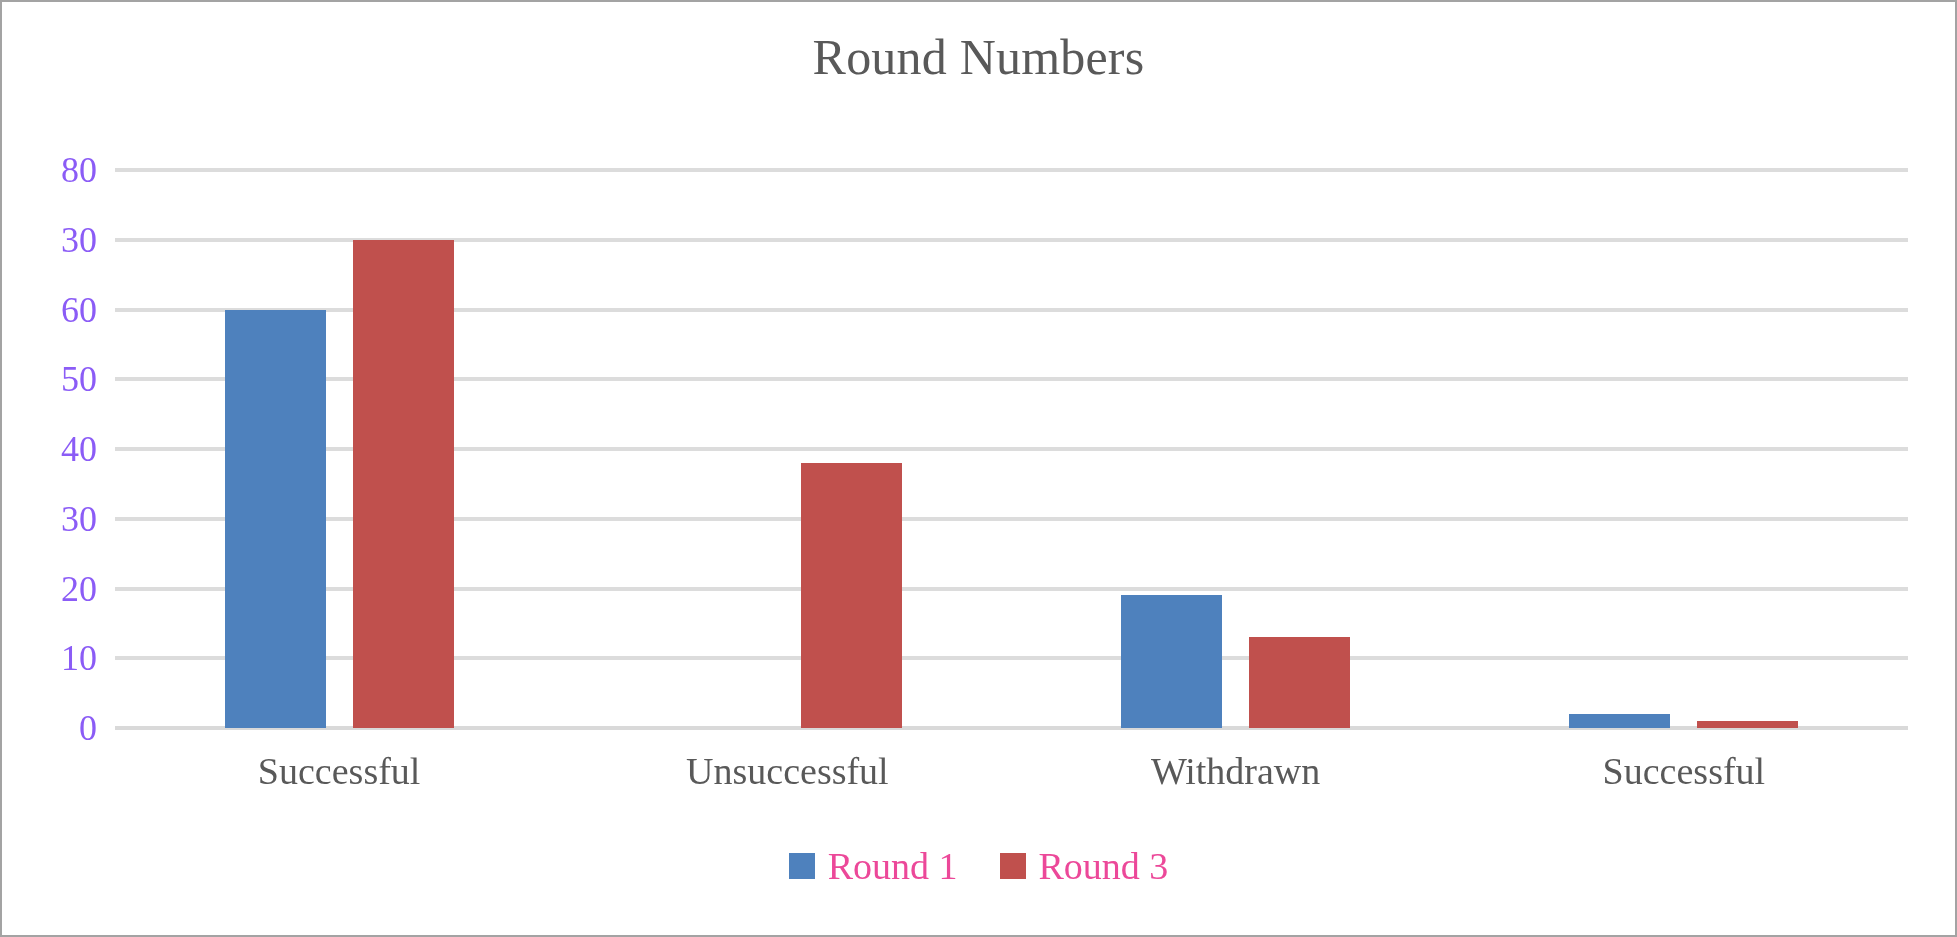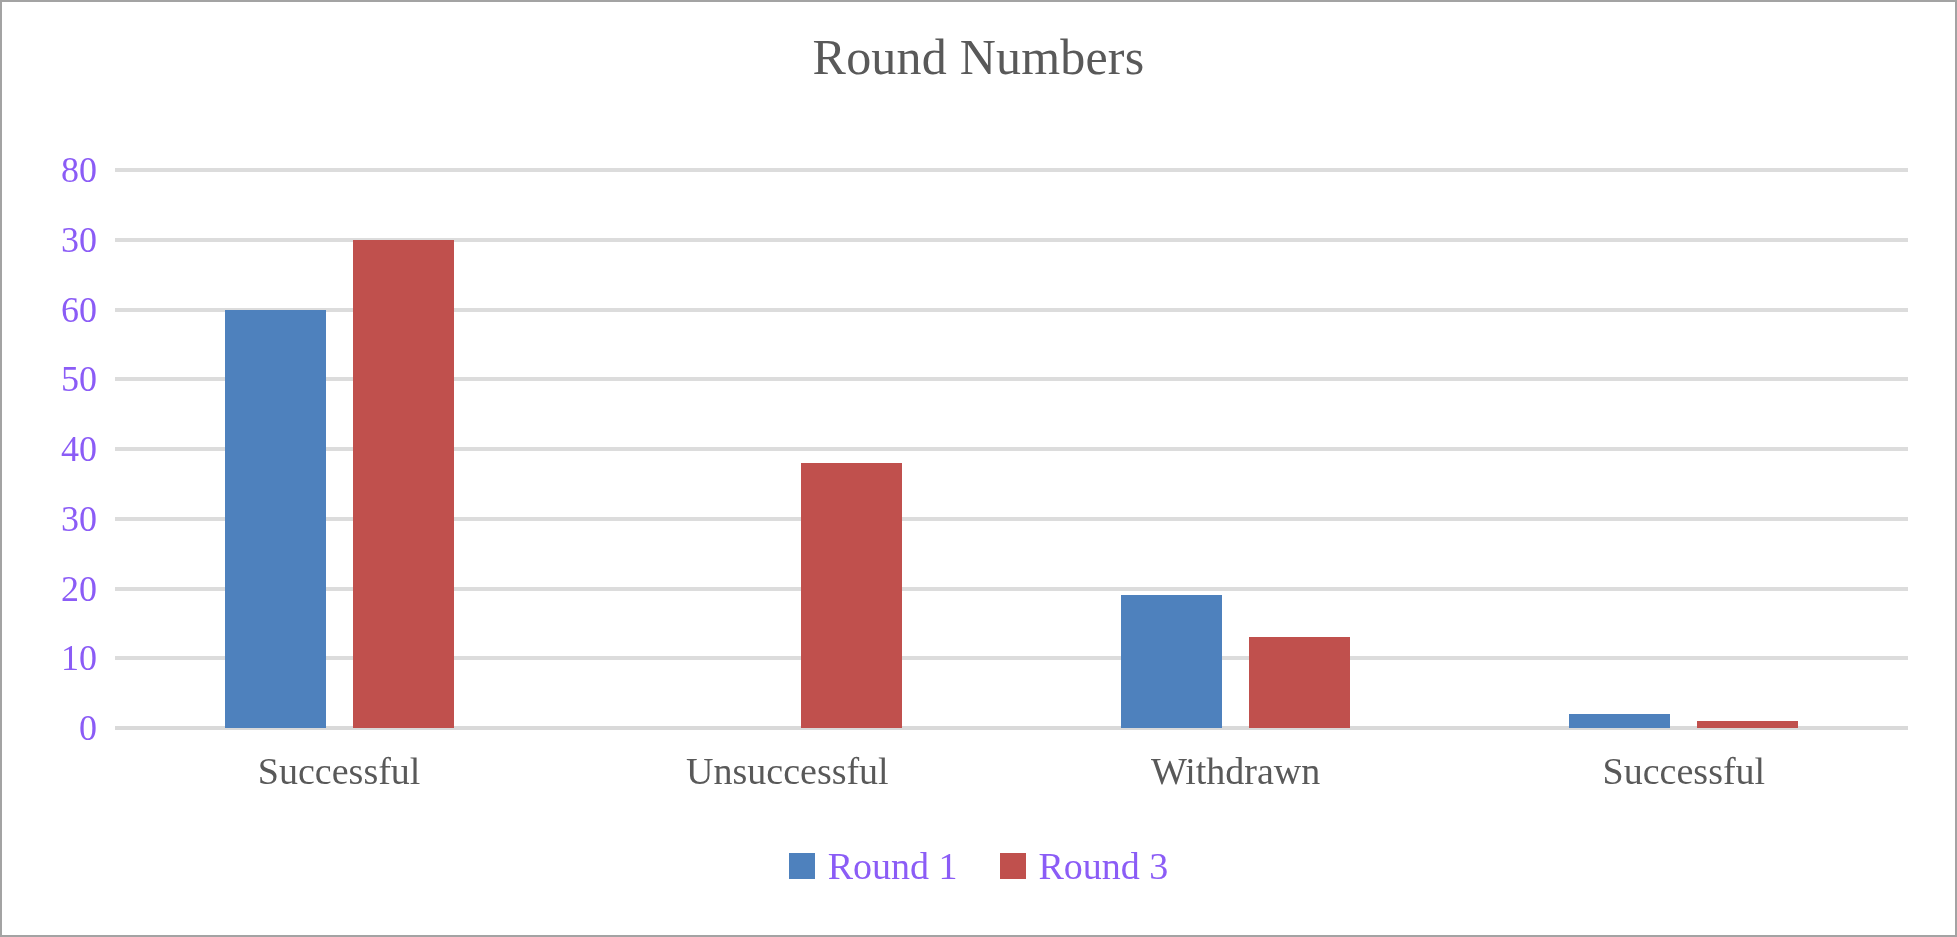--- a/index.html
+++ b/index.html
@@ -129,21 +129,21 @@
     width: 26px;
     height: 26px;
     display: block;
     flex: 0 0 auto;
   }
   .legend-swatch.series-r1 { background: #4E81BD; }
   .legend-swatch.series-r2 { background: #C0504D; }
   .legend-label {
     font-family: "Liberation Serif", "DejaVu Serif", serif;
     font-size: 38px;
-    color: #8b5cf6;
+    color: #ec4899;
     line-height: 1;
     white-space: nowrap;
   }
 </style>
 </head>
 <body>
 
 <div id="chart-frame">
 
   <div id="chart-title">Round Numbers</div>

